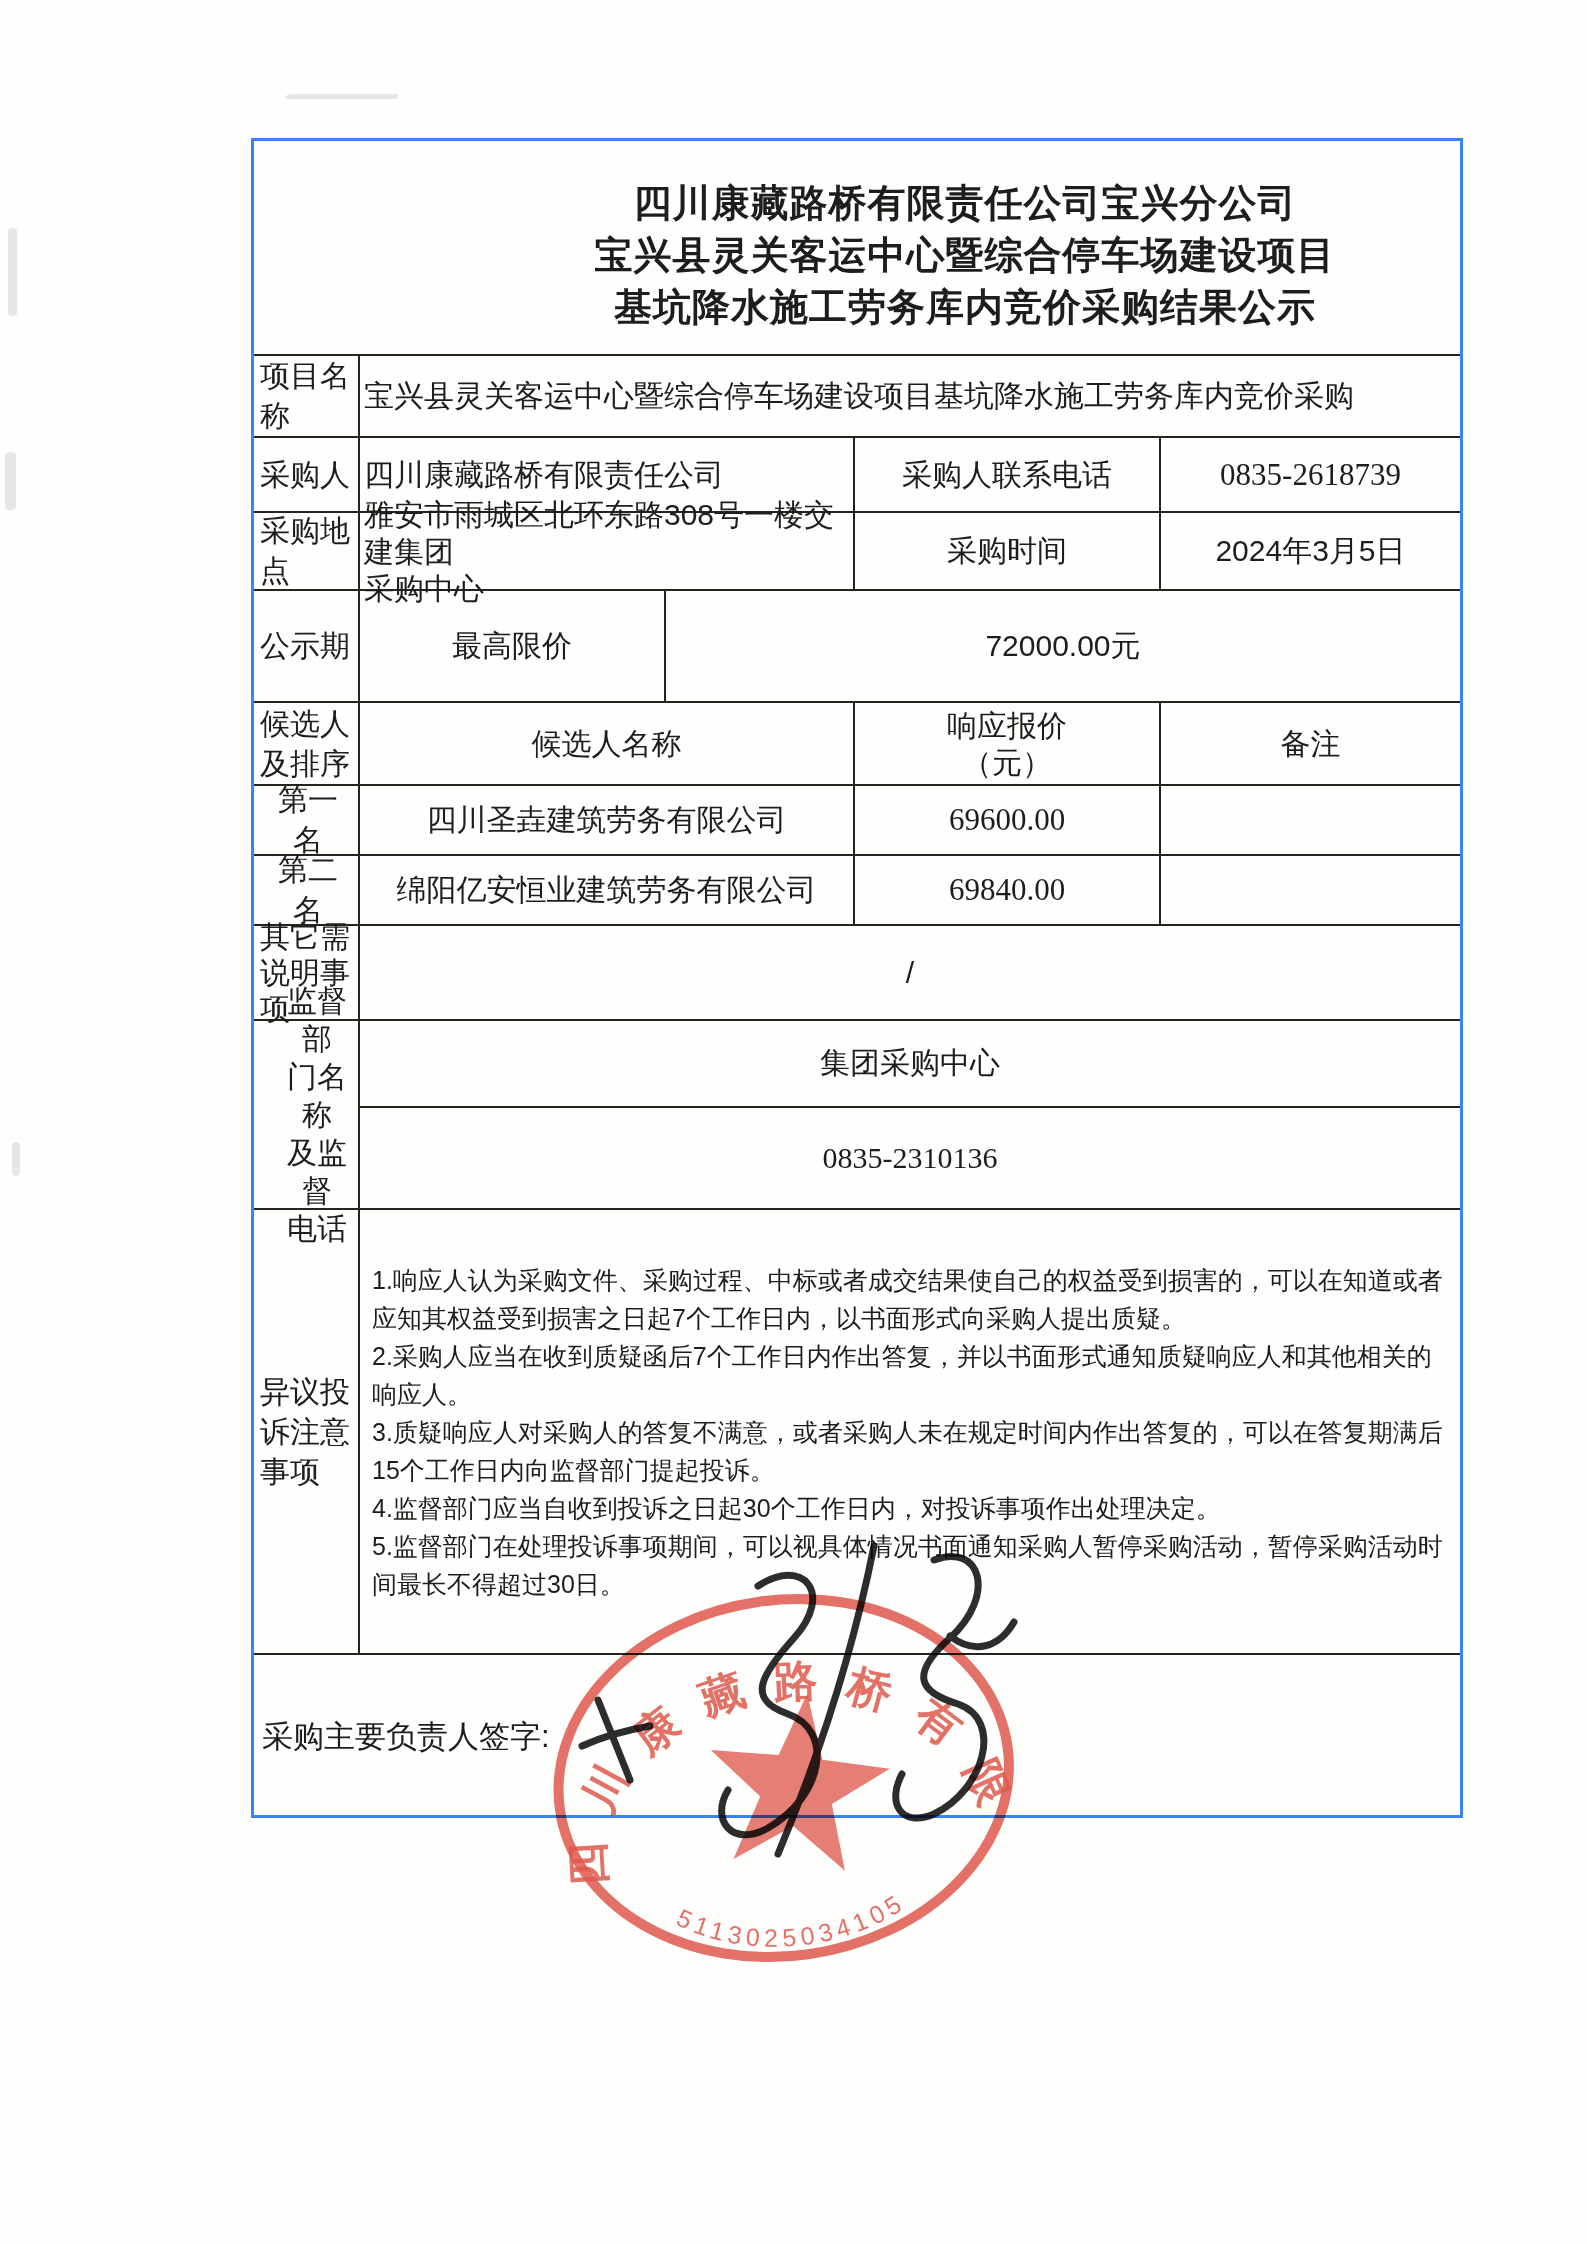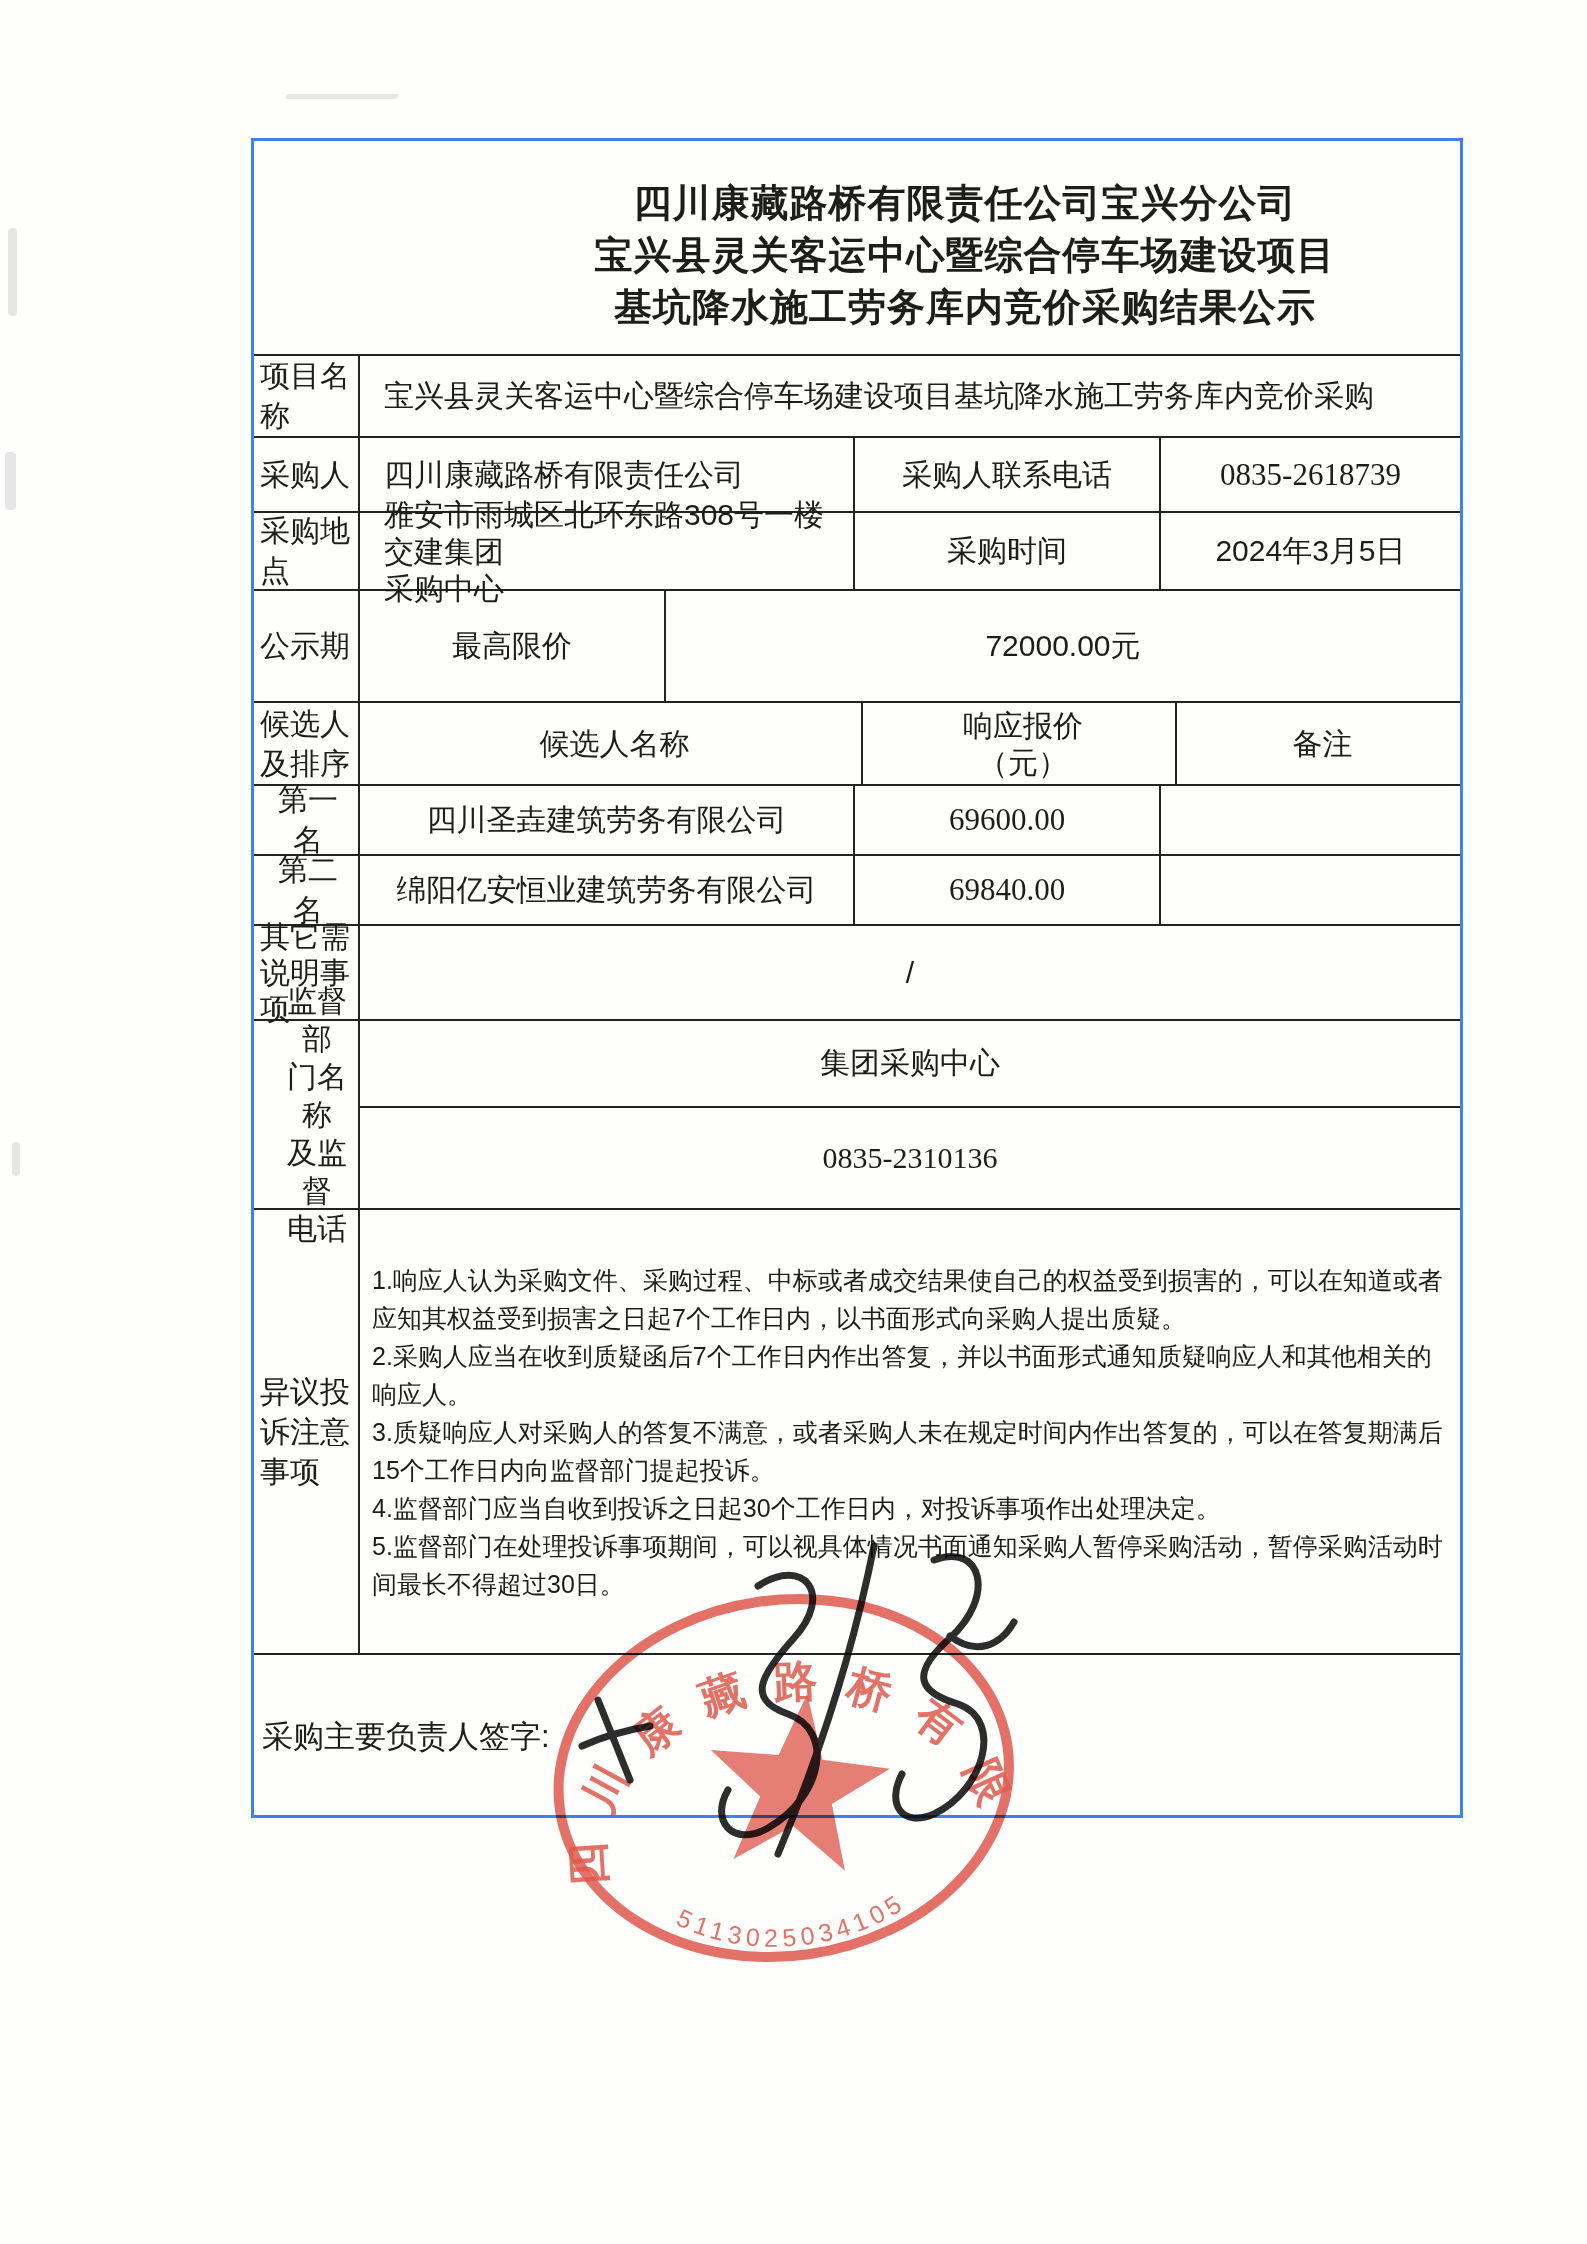--- a/index.html
+++ b/index.html
@@ -20,21 +20,21 @@
   .doc-table{
     position:absolute;left:251px;top:138px;width:1212px;height:1680px;
     border:3px solid #3b82f6;
     background:#fefefc;
   }
   .row{display:flex;width:100%;border-bottom:2px solid #23231f;}
   .row:last-child{border-bottom:none;}
   .cell{
     border-right:2px solid #23231f;
     display:flex;align-items:center;
-    padding:4px 24px;
+    padding:4px 4px;
     font-size:30px;line-height:40px;
   }
   .cell:last-child{border-right:none;}
   .pre{white-space:pre-line;}
   .lblcol{width:106px;flex:0 0 106px;padding:4px 6px;}
   .c2{width:495px;flex:0 0 495px;}
   .c3{width:306px;flex:0 0 306px;justify-content:center;text-align:center;}
   .c4{flex:1 1 auto;justify-content:center;text-align:center;}
   .flex1{flex:1 1 auto;}
   .center{justify-content:center;text-align:center;}
@@ -43,21 +43,21 @@
   .title-row{height:215px;}
   .title-cell{
     flex:1;display:flex;flex-direction:column;justify-content:center;
     text-align:center;padding:14px 0 0 216px;
     font-size:38px;font-weight:bold;line-height:52px;letter-spacing:1px;
   }
   .r-project{height:82px;}
   .r-buyer{height:75px;}
   .r-location{height:78px;}
   .r-period{height:112px;}
-  .r-candh{height:83px;gap:8px;}
+  .r-candh{height:83px;}
   .r-cand{height:70px;}
   .r-other{height:95px;}
   .r-supervise{height:189px;}
   .sup-right{flex:1 1 auto;display:flex;flex-direction:column;}
   .sup-sub{flex:0 0 87px;display:flex;align-items:center;justify-content:center;
     border-bottom:2px solid #23231f;text-align:center;font-size:30px;}
   .sup-sub:last-child{flex:1 1 auto;border-bottom:none;}
   .r-notice{height:445px;}
   .notice-body{
     flex:1;display:flex;flex-direction:column;justify-content:center;

